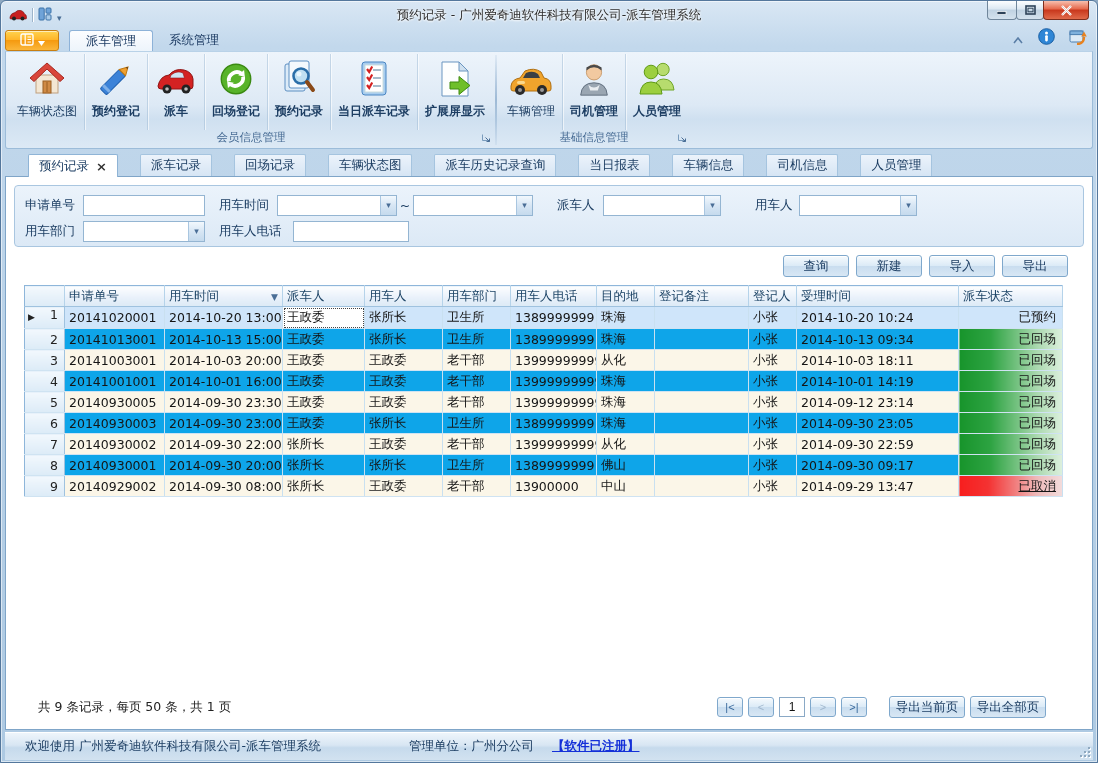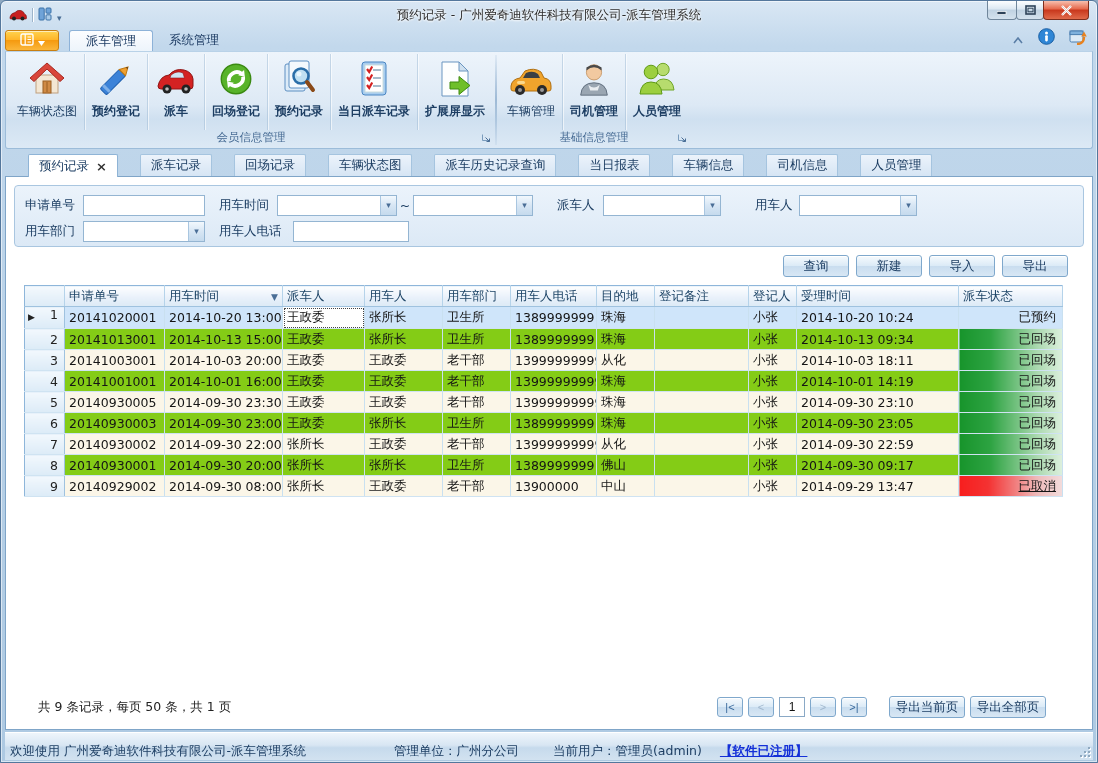--- a/index.html
+++ b/index.html
@@ -76,41 +76,41 @@
     background:linear-gradient(180deg,#fdfeff,#e9f1fa 55%,#dceaf6);border-right:1px solid #b5d3ea;border-bottom:1px solid #9fc2df;
     white-space:nowrap;overflow:hidden;}
   .grid th.ind{background:linear-gradient(180deg,#f4f9fd,#dcebf7);}
   .grid td{height:21px;font-size:12.5px;color:#151515;padding:0 4px;border-right:1px solid #c9e0f0;
     border-bottom:1px solid #cfe3f2;white-space:nowrap;overflow:hidden;}
   .grid td.ind{background:linear-gradient(180deg,#f2f8fd,#dcebf7);border-right:1px solid #9fc2df;text-align:right;
     color:#222;padding:0 6px 0 3px;}
   .grid td.ind .cur{float:left;font-size:9px;color:#222;line-height:21px;}
   tr.r-sel td{background:#cfe5fa;}
   tr.r-sel td.ind{background:linear-gradient(180deg,#f2f8fd,#dcebf7);}
-  tr.r-cyan td{background:#84cc16;}
+  tr.r-cyan td{background:#0ea5e9;}
   tr.r-cream td{background:#fbf6e8;}
   tr.r-cyan td.ind, tr.r-cream td.ind{background:linear-gradient(180deg,#f2f8fd,#dcebf7);}
   td.focus{background:#fff !important;outline:1px dotted #444;outline-offset:-2px;}
   td.st{text-align:right;padding-right:6px;}
   tr td.st-returned{background:linear-gradient(90deg,#17942b 0%,#2da342 30%,#a9d8ae 75%,#ddf0de 100%);}
   tr td.st-cancelled{background:linear-gradient(90deg,#f71e1e 0%,#f43232 28%,#eeb9b9 75%,#f2dcdc 100%);text-decoration:underline;}
   .sort{float:right;font-size:9px;color:#4a6e96;margin-top:4px;}
   
   .spacer{flex:1;}
   .footrow{height:24px;margin:0 46px 10px 8px;display:flex;align-items:center;font-size:12.5px;color:#222;}
   .summary{margin-left:24px;}
   .pager{margin-left:auto;display:flex;align-items:center;gap:5px;}
   .pbtn{width:26px;height:20px;font-size:11px;color:#3a6a9c;}
   .pbtn.dis{color:#9fb6cc;}
   .pagebox{width:26px;height:20px;border:1px solid #8aa9c6;background:#fff;font-size:12px;text-align:center;color:#111;padding:0;}
   .pgap{width:12px;}
   .btn.exp{width:76px;height:22px;font-size:12.5px;}
   
-  .statusbar{height:28px;margin:2px 4px 0;display:flex;align-items:flex-end;font-size:12.5px;color:#1d3e63;
-    background:linear-gradient(180deg,#eef5fb,#d8e6f3 45%,#c6daec 55%,#d2e2f0);border-top:1px solid #fff;padding:0 5px;position:relative;}
+  .statusbar{height:28px;margin:2px 4px 0;display:flex;align-items:center;font-size:12.5px;color:#1d3e63;
+    background:linear-gradient(180deg,#eef5fb,#d8e6f3 45%,#c6daec 55%,#d2e2f0);border-top:1px solid #fff;padding:0 20px;position:relative;}
   .sb-org{margin-left:88px;} .sb-user{margin-left:34px;} .sb-lic{margin-left:18px;color:#1430d8;font-weight:bold;text-decoration:underline;}
   .sb-date{margin-left:16px;}
   .grip{position:absolute;right:3px;bottom:3px;width:12px;height:12px;}
   .grip i{position:absolute;width:2px;height:2px;background:#8ea8bf;box-shadow:1px 1px 0 #fff;}
 </style>
 </head>
 <body>
 
 <div class="window">
 
@@ -500,21 +500,21 @@
               <td class="ind"><span>5</span></td>
               <td>20140930005</td>
               <td>2014-09-30 23:30</td>
               <td>王政委</td>
               <td>王政委</td>
               <td>老干部</td>
               <td>13999999999</td>
               <td>珠海</td>
               <td></td>
               <td>小张</td>
-              <td>2014-09-30 23:10</td>
+              <td>2014-09-12 23:14</td>
               <td class="st st-returned">已回场</td>
             </tr>
             <tr class="r-cyan">
               <td class="ind"><span>6</span></td>
               <td>20140930003</td>
               <td>2014-09-30 23:00</td>
               <td>王政委</td>
               <td>张所长</td>
               <td>卫生所</td>
               <td>1389999999</td>
@@ -583,21 +583,20 @@
         <span class="pgap"></span>
         <button class="btn exp">导出当前页</button>
         <button class="btn exp">导出全部页</button>
       </div>
     </div>
   </div>
 
   <div class="statusbar">
     <span>欢迎使用 广州爱奇迪软件科技有限公司-派车管理系统</span>
     <span class="sb-org">管理单位：广州分公司</span>
-    <span class="sb-user">当前用户：管理员(admin)</span>
     <span class="sb-lic">【软件已注册】</span>
     <span class="grip">
         <i style="right:0;bottom:0"></i>
         <i style="right:4px;bottom:0"></i>
         <i style="right:0;bottom:4px"></i>
         <i style="right:8px;bottom:0"></i>
         <i style="right:0;bottom:8px"></i>
         <i style="right:4px;bottom:4px"></i>
       </span>
   </div>

